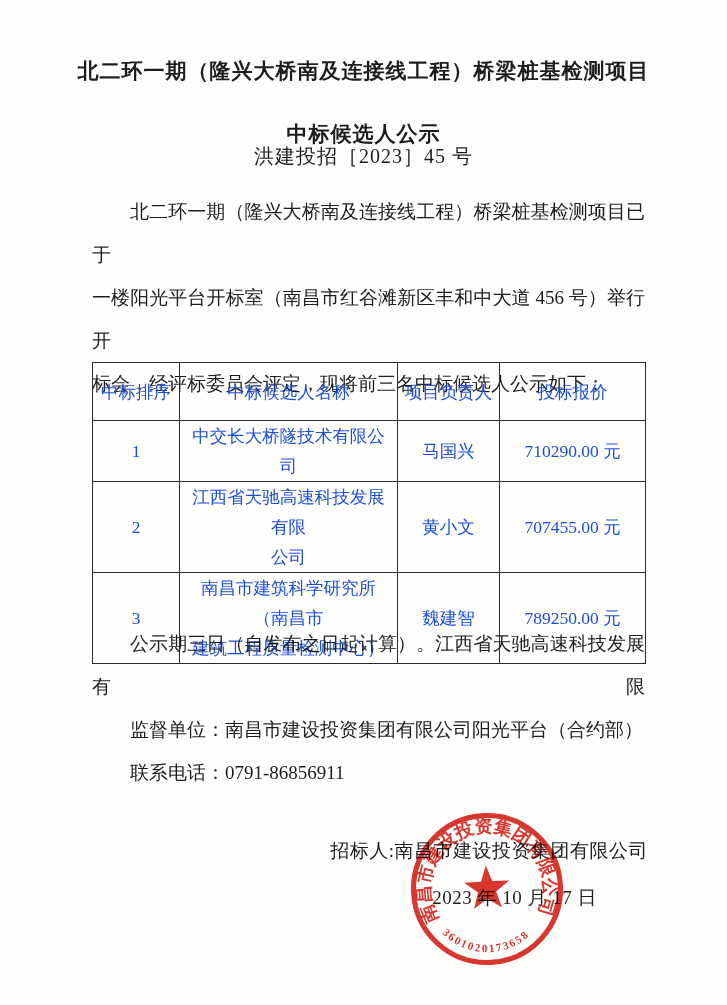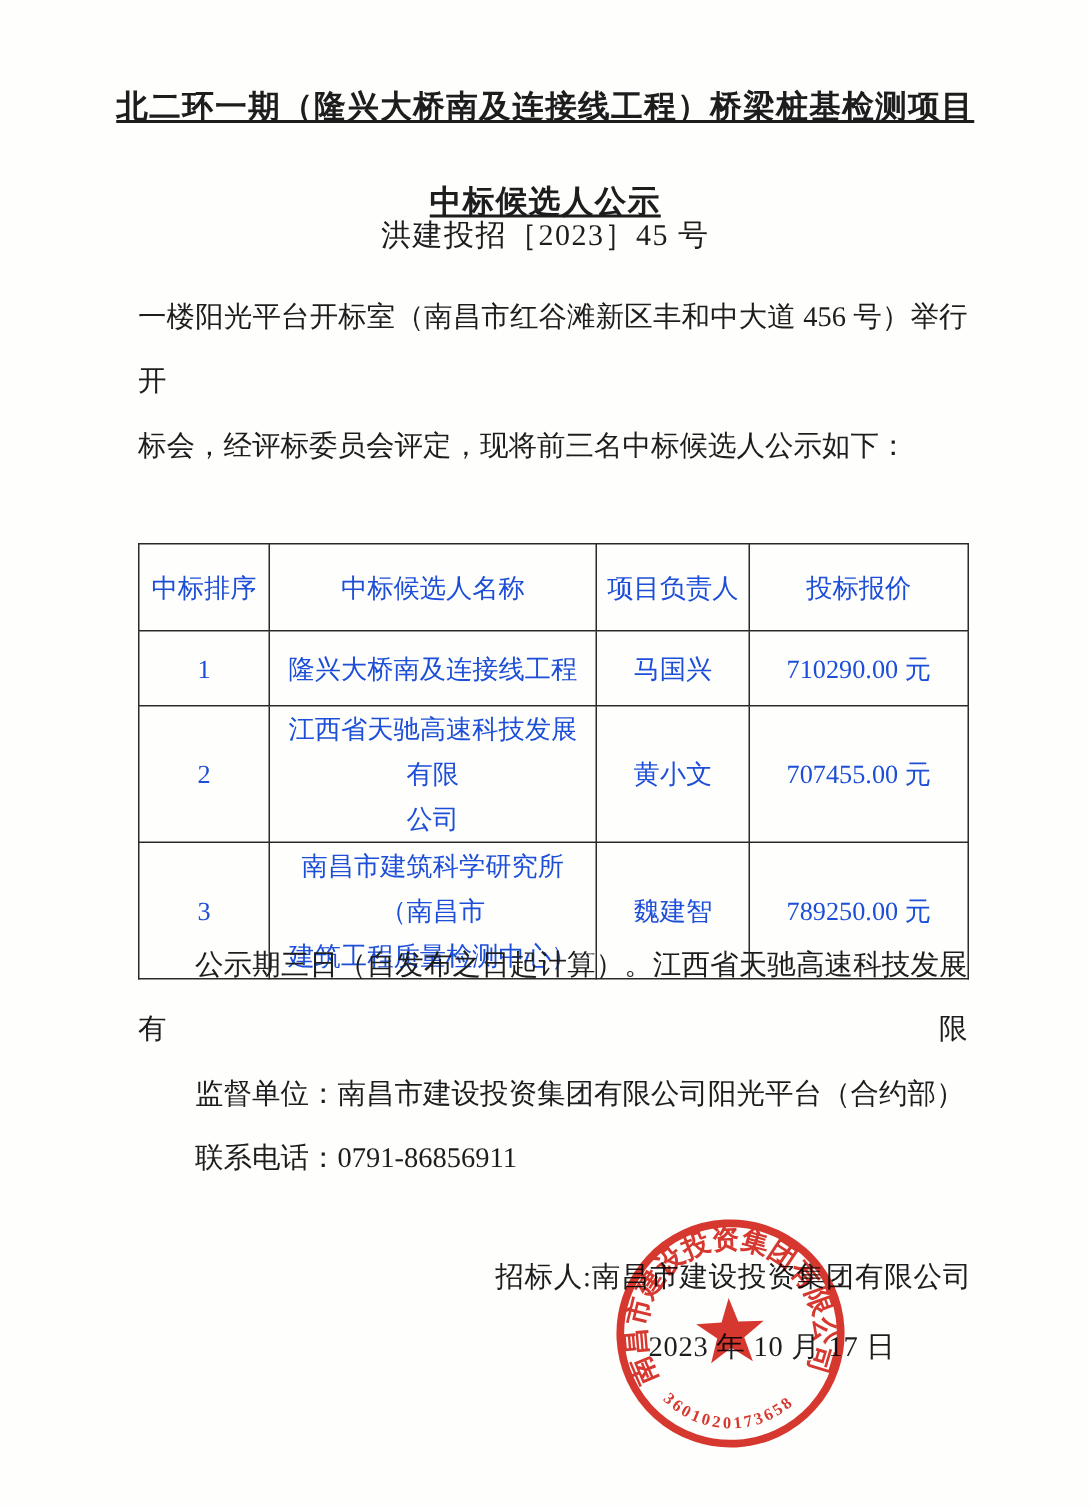--- a/index.html
+++ b/index.html
@@ -4,21 +4,21 @@
 <style>
   html,body { margin:0; padding:0; background:#ffffff; }
   .page {
     position:relative; width:727px; height:1005px;
     background:#fefefdff; background:#fefefd;
     font-family:"Liberation Serif","DejaVu Serif",serif;
     color:#1d1d1d; overflow:hidden;
   }
   .abs { position:absolute; }
   .center { left:0; width:727px; text-align:center; }
-  .title { font-size:21px; font-weight:bold; letter-spacing:1px;text-decoration:underline; }
+  .title { font-size:21px; font-weight:bold; letter-spacing:1px; }
   .docnum { font-size:20px; letter-spacing:1px; }
   .bodyblock { left:92px; width:553px; font-size:19px; line-height:43px; }
   .line { white-space:nowrap; }
   .jline { white-space:normal; text-align:justify; text-align-last:justify; }
   .indent { text-indent:38px; }
   table.bidtable {
     position:absolute; left:92px; top:362px; width:553px;
     border-collapse:collapse; table-layout:fixed;
     font-size:17.5px; color:#1d4ed8;
   }
@@ -42,41 +42,42 @@
 </head>
 <body>
 
 <div class="page">
 
   <div class="abs center title" style="top:57px;">北二环一期（隆兴大桥南及连接线工程）桥梁桩基检测项目</div>
   <div class="abs center title" style="top:100px;margin-top:20px;">中标候选人公示</div>
   <div class="abs center docnum" style="top:143px;">洪建投招［2023］45 号</div>
 
   <div class="abs bodyblock" style="top:190px;">
+    <div class="jline indent">北二环一期（隆兴大桥南及连接线工程）桥梁桩基检测项目已于</div>
     <div class="jline">一楼阳光平台开标室（南昌市红谷滩新区丰和中大道 456 号）举行开</div>
     <div class="line">标会，经评标委员会评定，现将前三名中标候选人公示如下：</div>
   </div>
 
   <table class="bidtable">
     <colgroup>
       <col style="width:87px">
         <col style="width:218px">
         <col style="width:102px">
         <col style="width:146px">
     </colgroup>
     <tbody>
         <tr class="hrow">
       <th>中标排序</th>
       <th>中标候选人名称</th>
       <th>项目负责人</th>
       <th>投标报价</th>
     </tr>
     <tr class="row1">
       <td>1</td>
-      <td class="cell-name">隆兴大桥南及连接线工程</td>
+      <td class="cell-name">中交长大桥隧技术有限公司</td>
       <td>马国兴</td>
       <td>710290.00 元</td>
     </tr>
     <tr class="row2">
       <td>2</td>
       <td class="cell-name">江西省天驰高速科技发展有限
 公司</td>
       <td>黄小文</td>
       <td>707455.00 元</td>
     </tr>

